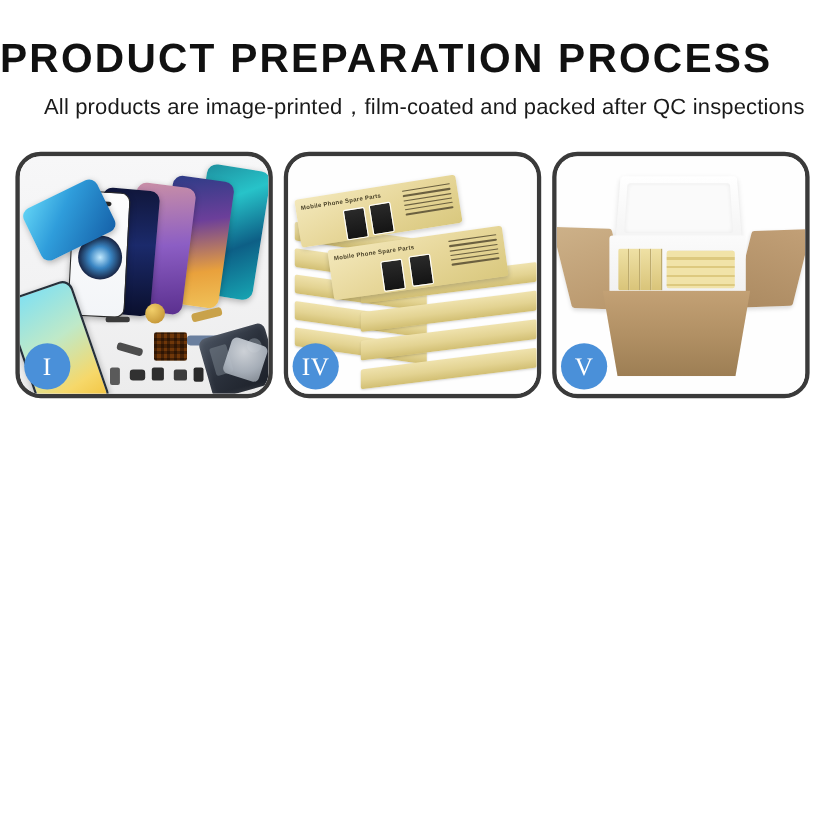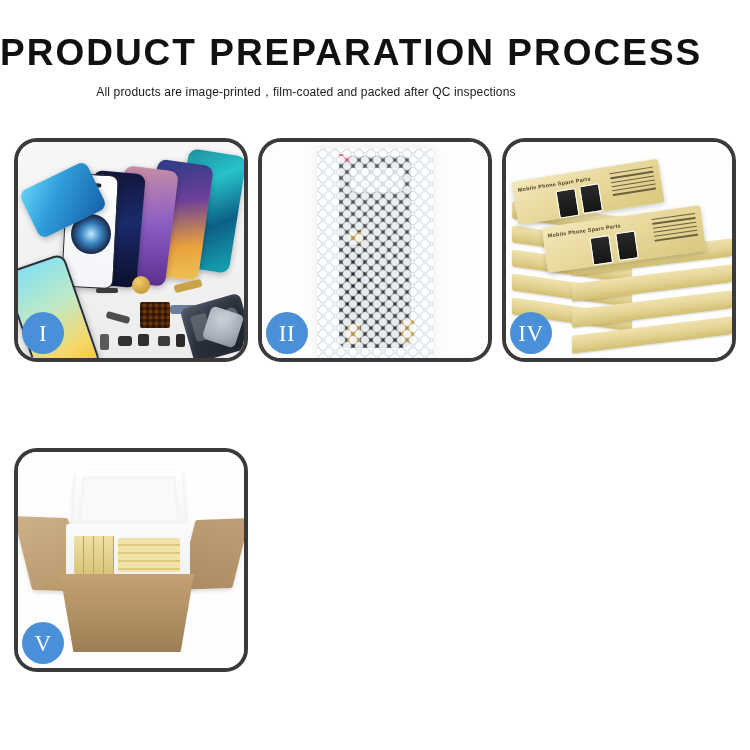--- a/index.html
+++ b/index.html
@@ -10,22 +10,22 @@
   }
   .page{width:612px;height:750px;position:relative;border-radius:20px;}
 
   
   .header{padding-top:34px;text-align:center;}
   .title{
     font-size:37px;font-weight:700;color:#111;
     letter-spacing:2.0px;line-height:1.05;white-space:nowrap;
   }
   .subtitle{
-    margin-top:11px;font-size:12px;color:#1a1a1a;
-    letter-spacing:.15px;white-space:nowrap;
+    margin-top:11px;font-size:20px;color:#1a1a1a;
+    letter-spacing:.15px;white-space:nowrap;margin-left:40px;
   }
 
   
   .grid{
     position:absolute;left:14px;top:138px;
     width:722px;
     display:grid;
     grid-template-columns:repeat(3,234px);
     grid-template-rows:repeat(2,224px);
     column-gap:10px;row-gap:86px;
@@ -275,35 +275,20 @@
         <div class="prt btn"></div>
         <div class="prt sq"></div>
         <div class="prt sq2"></div>
         <div class="prt sq3"></div>
         <div class="back"></div>
         <div class="screwset"></div>
       </div>
       <div class="badge">I</div>
     </div>
 
-    <div class="panel">
-      <div class="canvas p2-bg">
-        <div class="wrap">
-          <div class="lcd"></div>
-          <div class="whitecard"></div>
-          <div class="lcd-flex"></div>
-          <div class="lcd-gold g1"></div>
-          <div class="lcd-gold g2"></div>
-          <div class="lcd-gold g3"></div>
-          <div class="tag"></div>
-          <div class="bubbles"></div>
-        </div>
-      </div>
-      <div class="badge">II</div>
-    </div>
 
 
     <div class="panel">
       <div class="canvas p4-bg">
         <div class="stk">
           <div class="sbox s-a"></div>
           <div class="sbox s-b"></div>
           <div class="sbox s-c"></div>
           <div class="sbox s-d"></div>
           <div class="sbox s-e"></div>

